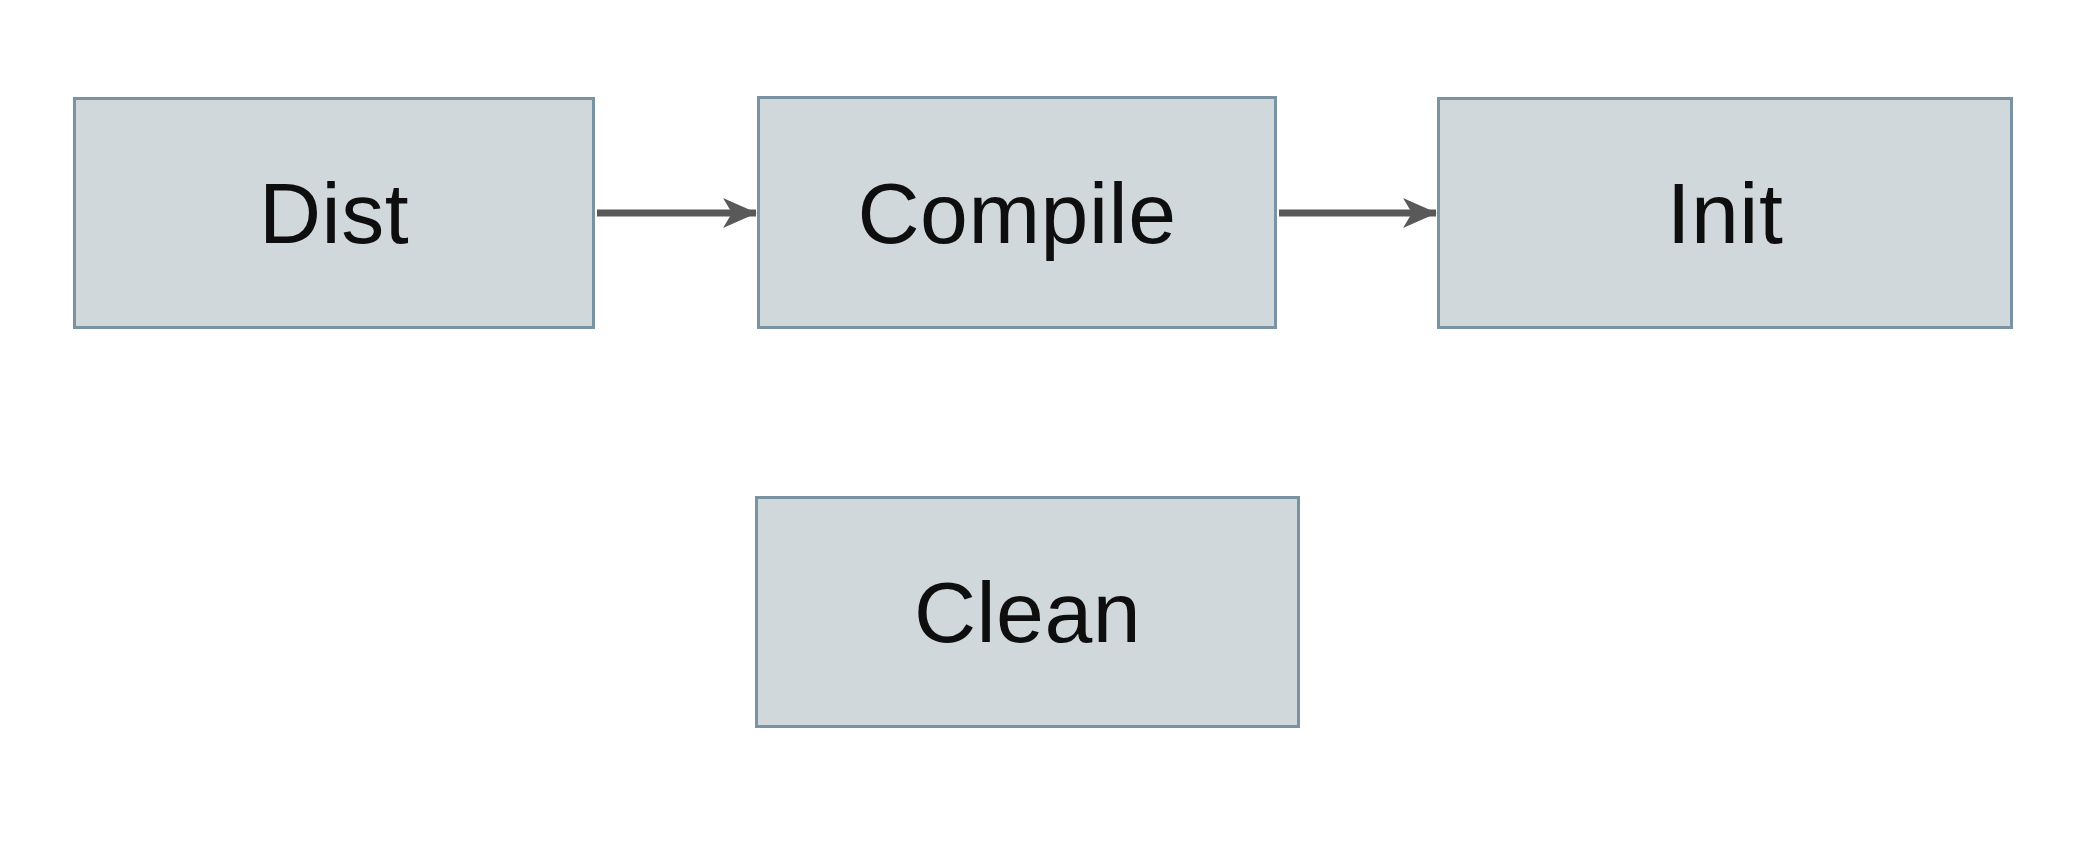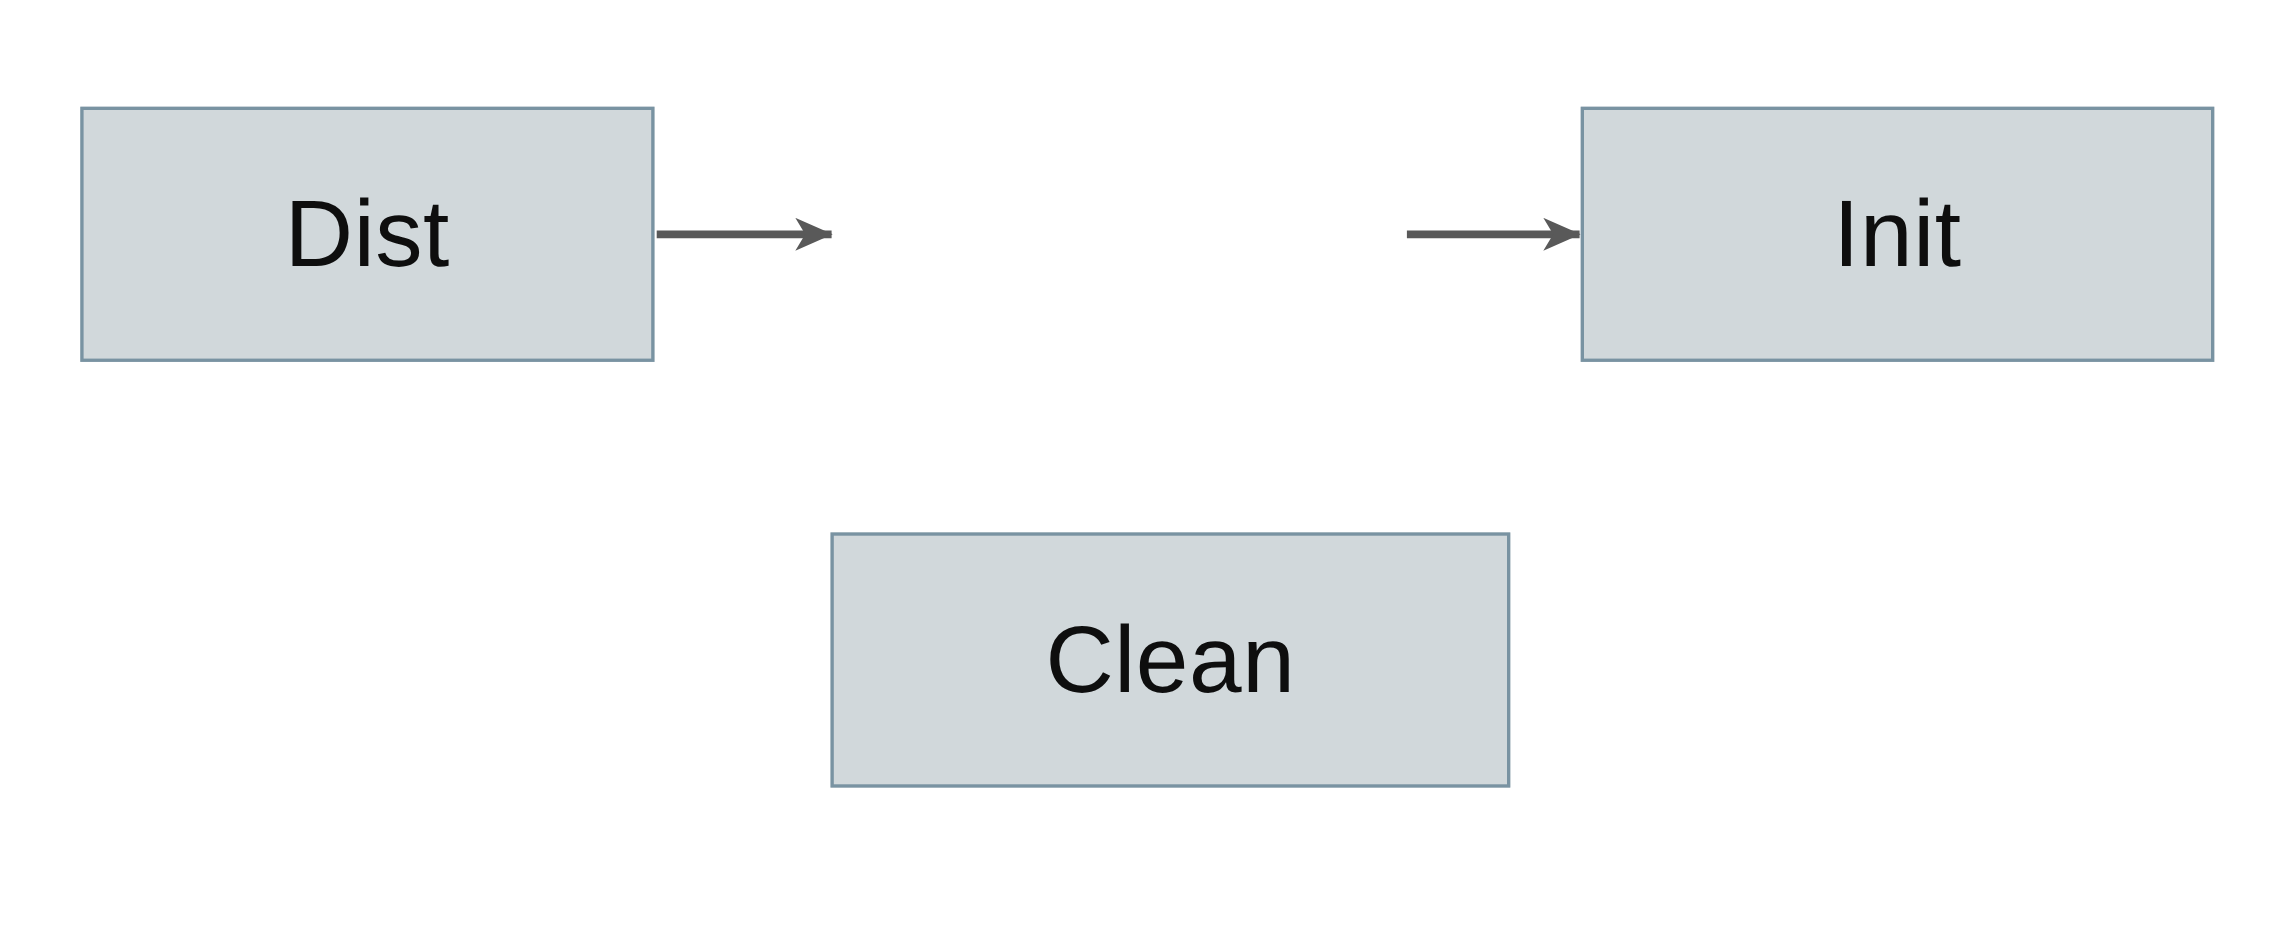--- a/index.html
+++ b/index.html
@@ -28,21 +28,21 @@
     font-size: 86px;
     line-height: 1;
     color: var(--text-color, #0e0e0e);
     letter-spacing: 0.5px;
     white-space: nowrap;
     user-select: none;
   }
   #node-dist    { left: 73px;   top: 97px;  width: 522px; height: 232px; }
   #node-compile { left: 757px;  top: 96px;  width: 520px; height: 233px; }
   #node-init    { left: 1437px; top: 97px;  width: 576px; height: 232px; }
-  #node-clean   { left: 755px;  top: 484px; width: 618px; height: 232px; }
+  #node-clean   { left: 755px;  top: 496px; width: 545px; height: 232px; }
   .edges {
     position: absolute;
     left: 0;
     top: 0;
     pointer-events: none;
   }
   .edge {
     stroke: var(--arrow-color, #595959);
     stroke-width: 7;
     fill: none;
@@ -64,20 +64,23 @@
       </marker>
     </defs>
     <line class="edge" x1="597" y1="213" x2="756" y2="213" marker-end="url(#arrowhead)"></line>
     <line class="edge" x1="1279" y1="213" x2="1436" y2="213" marker-end="url(#arrowhead)"></line>
   </svg>
 
   <div class="node" id="node-dist">
     <span class="node-label">Dist</span>
   </div>
 
+  <div class="node" id="node-compile">
+    <span class="node-label">Compile</span>
+  </div>
 
   <div class="node" id="node-init">
     <span class="node-label">Init</span>
   </div>
 
   <div class="node" id="node-clean">
     <span class="node-label">Clean</span>
   </div>
 
 </div>

